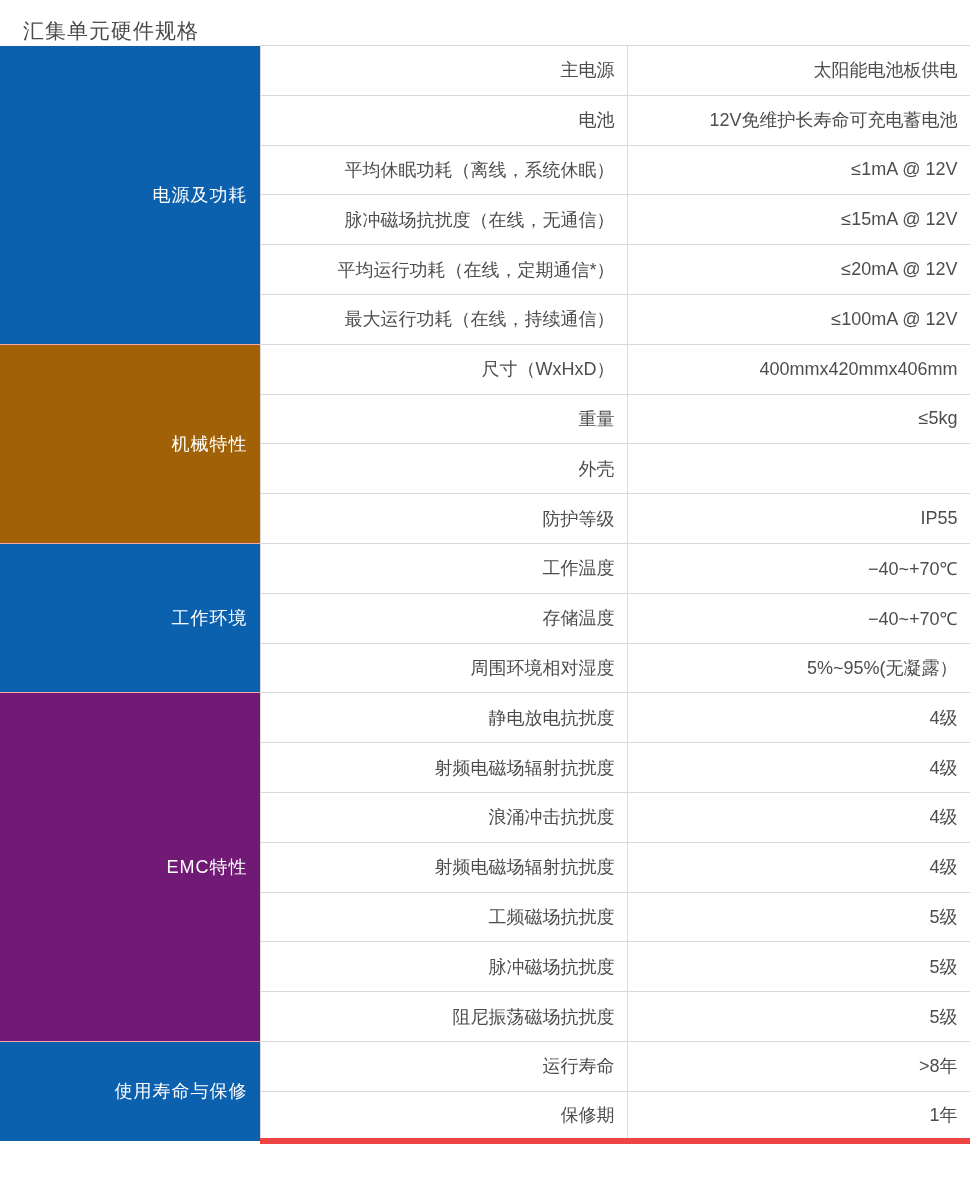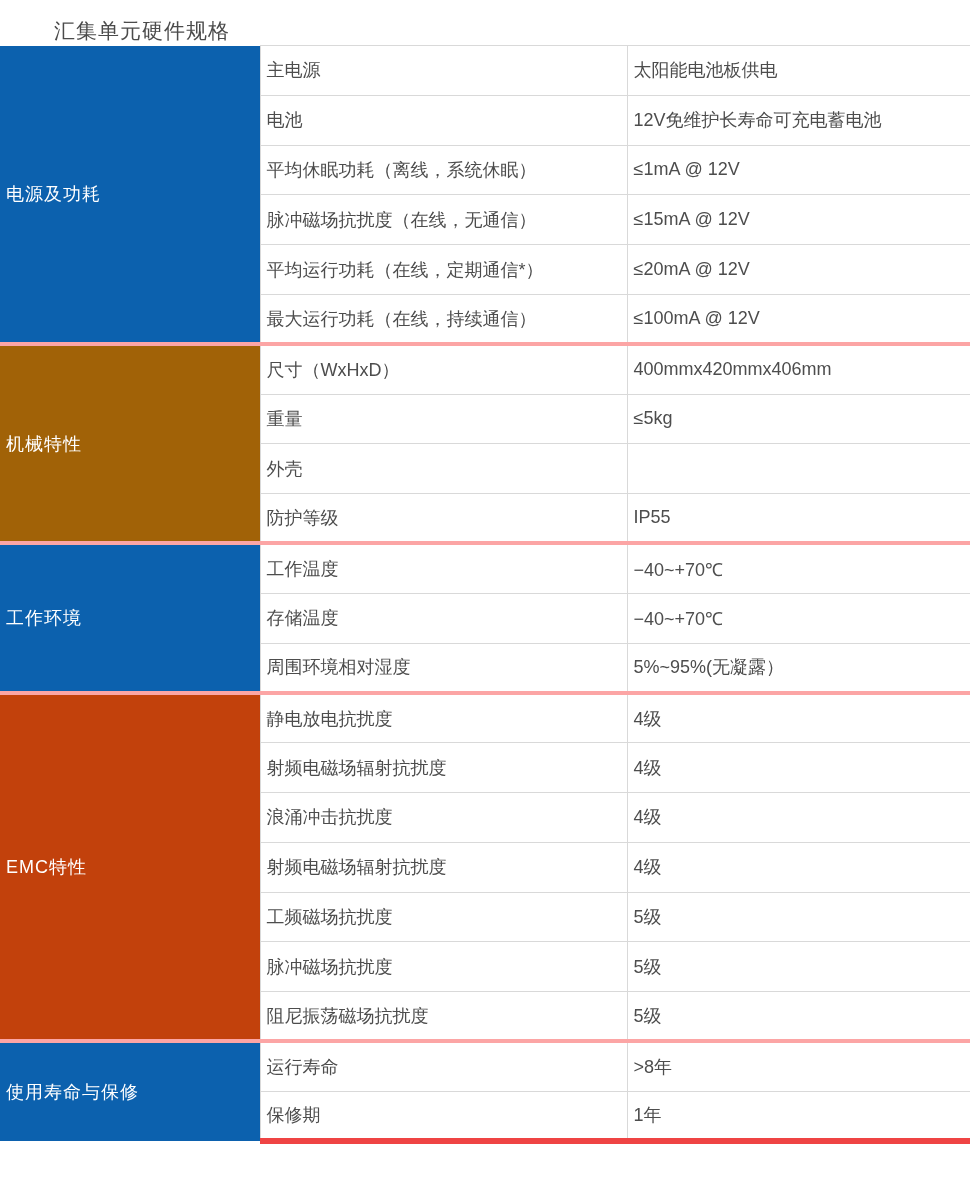--- a/index.html
+++ b/index.html
@@ -10,57 +10,57 @@
     font-family: "Liberation Sans", sans-serif;
   }
   .page {
     width: 970px;
     height: 1200px;
     background: #ffffff;
     overflow: hidden;
   }
   .title {
     margin: 0;
-    padding: 17px 0 0 54px;
+    padding: 17px 0 0 23px;
     font-size: 21px;
     line-height: 28px;
     font-weight: 500;
     color: #4b4b4b;
     letter-spacing: 1px;
     height: 45px;
     box-sizing: border-box;
   }
   table.spec-table {
     border-collapse: collapse;
     table-layout: fixed;
     width: 970px;
   }
   table.spec-table td {
     height: 49.8px;
-    padding: 0 6px;
-    text-align: left;
+    padding: 0 12px;
+    text-align: right;
     vertical-align: middle;
     font-size: 18px;
     box-sizing: border-box;
     overflow: hidden;
     white-space: nowrap;
   }
   td.cat {
     background: #0c61ae;
     color: #ffffff;
     border: none;
     letter-spacing: 1px;
   }
   td.param, td.val {
     background: #ffffff;
     color: #4d4d4d;
     border: 1px solid #d9d9d9;
   }
   tr.section-start td {
-    border-top: 4px solid #fca5a5;
+    border-top: 1px solid #fca5a5;
     margin-top: 36px;
   }
   tr.table-end td {
     border-bottom: 6px solid #ef4444;
   }
 </style>
 </head>
 <body>
 
 <div class="page">
@@ -126,21 +126,21 @@
       <tr>
         <td class="param">存储温度</td>
         <td class="val">−40~+70℃</td>
       </tr>
       <tr>
         <td class="param">周围环境相对湿度</td>
         <td class="val">5%~95%(无凝露）</td>
       </tr>
 
       <tr class="section-start">
-        <td class="cat" rowspan="7" style="background: #c2410c; color: rgb(255, 255, 255);">EMC特性</td>
+        <td class="cat" rowspan="7" style="background: #701a75; color: rgb(255, 255, 255);">EMC特性</td>
         <td class="param">静电放电抗扰度</td>
         <td class="val">4级</td>
       </tr>
       <tr>
         <td class="param">射频电磁场辐射抗扰度</td>
         <td class="val">4级</td>
       </tr>
       <tr>
         <td class="param">浪涌冲击抗扰度</td>
         <td class="val">4级</td>

